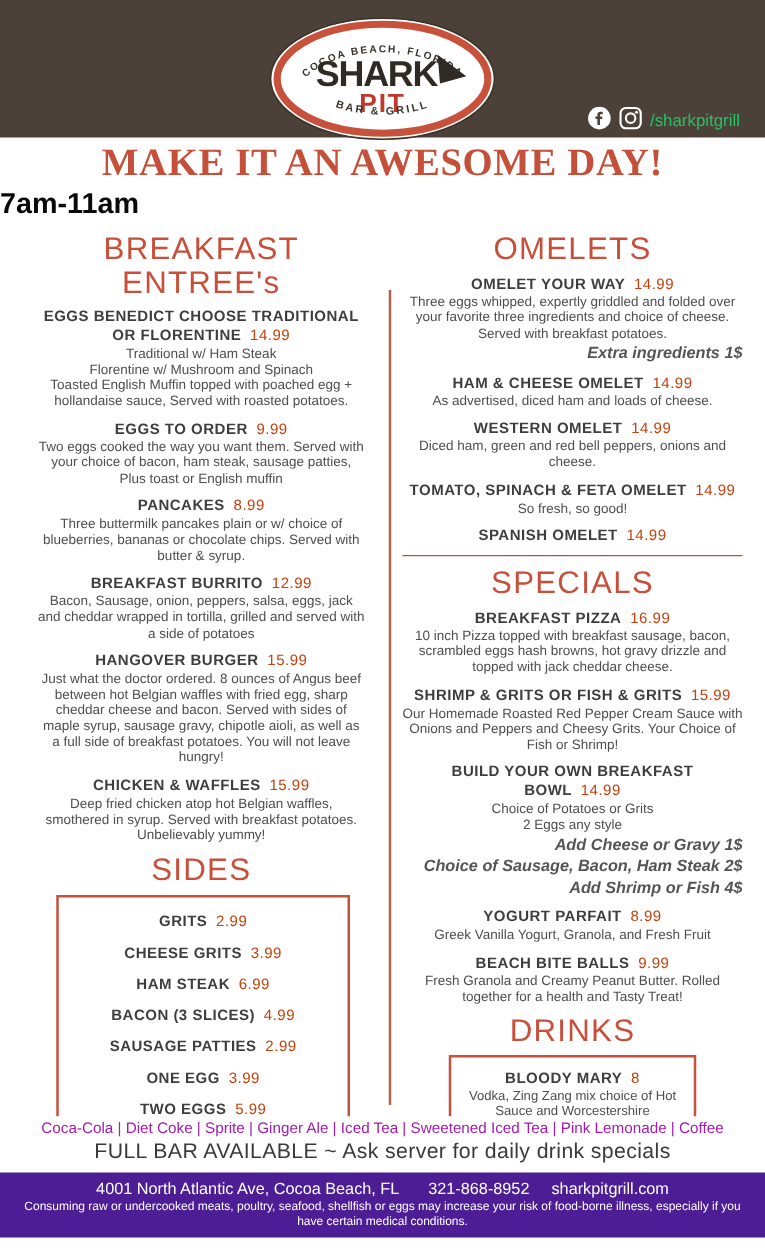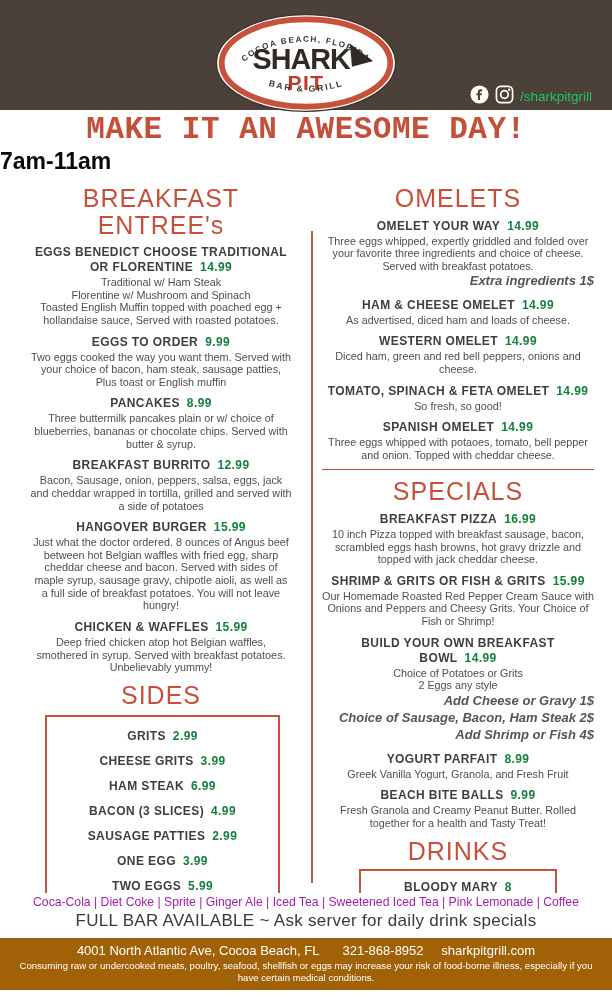--- a/index.html
+++ b/index.html
@@ -6,57 +6,57 @@
   .page{width:612px;height:1008px;margin:0 auto;background:#fff;position:relative;
         font-family:"Liberation Sans", sans-serif;display:flex;flex-direction:column;overflow:hidden;}
 
   
   .topbar{height:110px;background:#4b4138;position:relative;flex:none;}
   .logo{position:absolute;left:50%;top:13px;transform:translateX(-50%);width:182px;height:100px;}
   .social{position:absolute;right:20px;top:85px;display:flex;align-items:flex-end;gap:6px;
           color:#22c55e;font-size:13.5px;}
   .social svg{display:block;}
 
-  .tagline{text-align:center;font-family:Liberation Mono, monospace;font-weight:bold;
+  .tagline{text-align:center;font-family:Liberation Serif, serif;font-weight:bold;
            color:#c5503a;font-size:31px;letter-spacing:.5px;margin-top:2px;flex:none;}
   .hours{font-weight:bold;color:#0a0a0a;font-size:23px;margin-top:1px;flex:none;}
 
   
   .columns{flex:1;display:flex;position:relative;padding:2px 16px 0 16px;overflow:hidden;}
   .vdivider{position:absolute;left:311px;top:56px;height:652px;width:1.5px;background:#b2604c;}
   .col{width:50%;box-sizing:border-box;}
   .col.left{padding:0 14px 0 14px;}
   .col.right{padding:0 2px 0 16px;}
 
   .sec{font-size:25px;color:#c8503b;text-align:center;letter-spacing:1px;font-weight:400;
        margin:8px 0 7px;line-height:1.06;}
   .sec span{display:block;}
 
   .item{text-align:center;margin-bottom:8px;}
   .iname{font-size:12px;font-weight:bold;color:#3e3e3e;letter-spacing:.4px;line-height:1.25;}
-  .price{color:#15803d;margin-left:7px;font-weight:bold;}
+  .price{color:#c2410c;margin-left:7px;font-weight:normal;}
   .idesc{font-size:10.8px;color:#4e4e4e;line-height:1.17;margin-top:1px;}
   .inote{font-size:13px;font-style:italic;font-weight:bold;color:#555;line-height:1.25;margin-top:1px;text-align:right;}
 
   .redrule{border:none;border-top:1.5px solid #b5523c;margin:4px 0 2px;}
 
   .box{border:2px solid #c4523d;}
   .sides-box{margin:1px 12px 0 15px;padding:12px 4px 2px;}
   .srow{text-align:center;font-size:12px;font-weight:bold;color:#3e3e3e;letter-spacing:.4px;margin-bottom:11px;}
 
   .drinks-box{width:178px;margin:2px auto 0;padding:9px 8px 2px;}
   .drinks-box .iname{font-size:12px;}
   .drinks-box .idesc{font-size:10.5px;}
   .drinks-box .item{margin-bottom:8px;}
 
   
   .beverages{text-align:center;font-size:12.2px;color:#a21caf;margin:2px 0 0;flex:none;}
   .fullbar{text-align:center;font-size:17px;color:#3a3a3a;margin:2px 0 7px;letter-spacing:.3px;flex:none;}
 
-  .bottombar{background:#a16207;color:#fff;text-align:center;padding:5px 12px 6px;margin-bottom:18px;flex:none;}
+  .bottombar{background:#4c1d95;color:#fff;text-align:center;padding:5px 12px 6px;margin-bottom:18px;flex:none;}
   .address{font-size:13px;}
   .address .gap1{margin-left:20px;}
   .address .gap2{margin-left:14px;}
   .disclaimer{font-size:9.6px;line-height:1.25;margin:2px auto 0;max-width:586px;}
 </style>
 </head>
 <body>
 
 <div class="page">
 
@@ -173,21 +173,20 @@
         <div class="idesc">Diced ham, green and red bell peppers, onions and cheese.</div>
       </div>
 
       <div class="item">
         <div class="iname"><span>TOMATO, SPINACH &amp; FETA OMELET</span><span class="price">14.99</span></div>
         <div class="idesc">So fresh, so good!</div>
       </div>
 
       <div class="item">
         <div class="iname"><span>SPANISH OMELET</span><span class="price">14.99</span></div>
-        <div class="idesc">Three eggs whipped with potaoes, tomato, bell pepper and onion. Topped with cheddar cheese.</div>
       </div>
 
       <hr class="redrule">
 
       <h2 class="sec">SPECIALS</h2>
 
       <div class="item">
         <div class="iname"><span>BREAKFAST PIZZA</span><span class="price">16.99</span></div>
         <div class="idesc">10 inch Pizza topped with breakfast sausage, bacon, scrambled eggs hash browns, hot gravy drizzle and topped with jack cheddar cheese.</div>
       </div>

